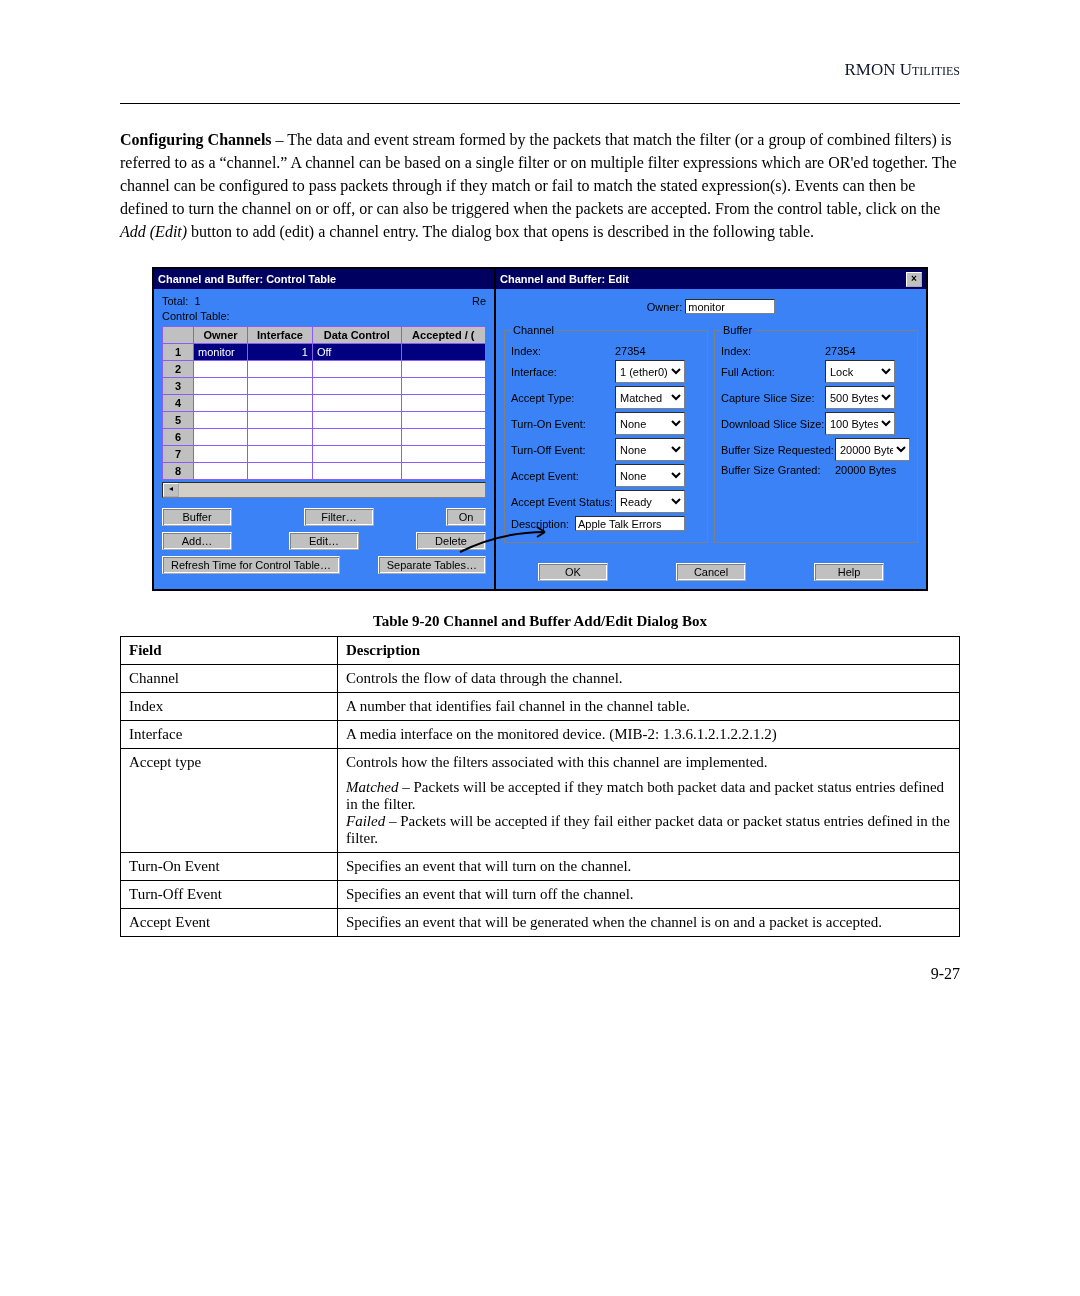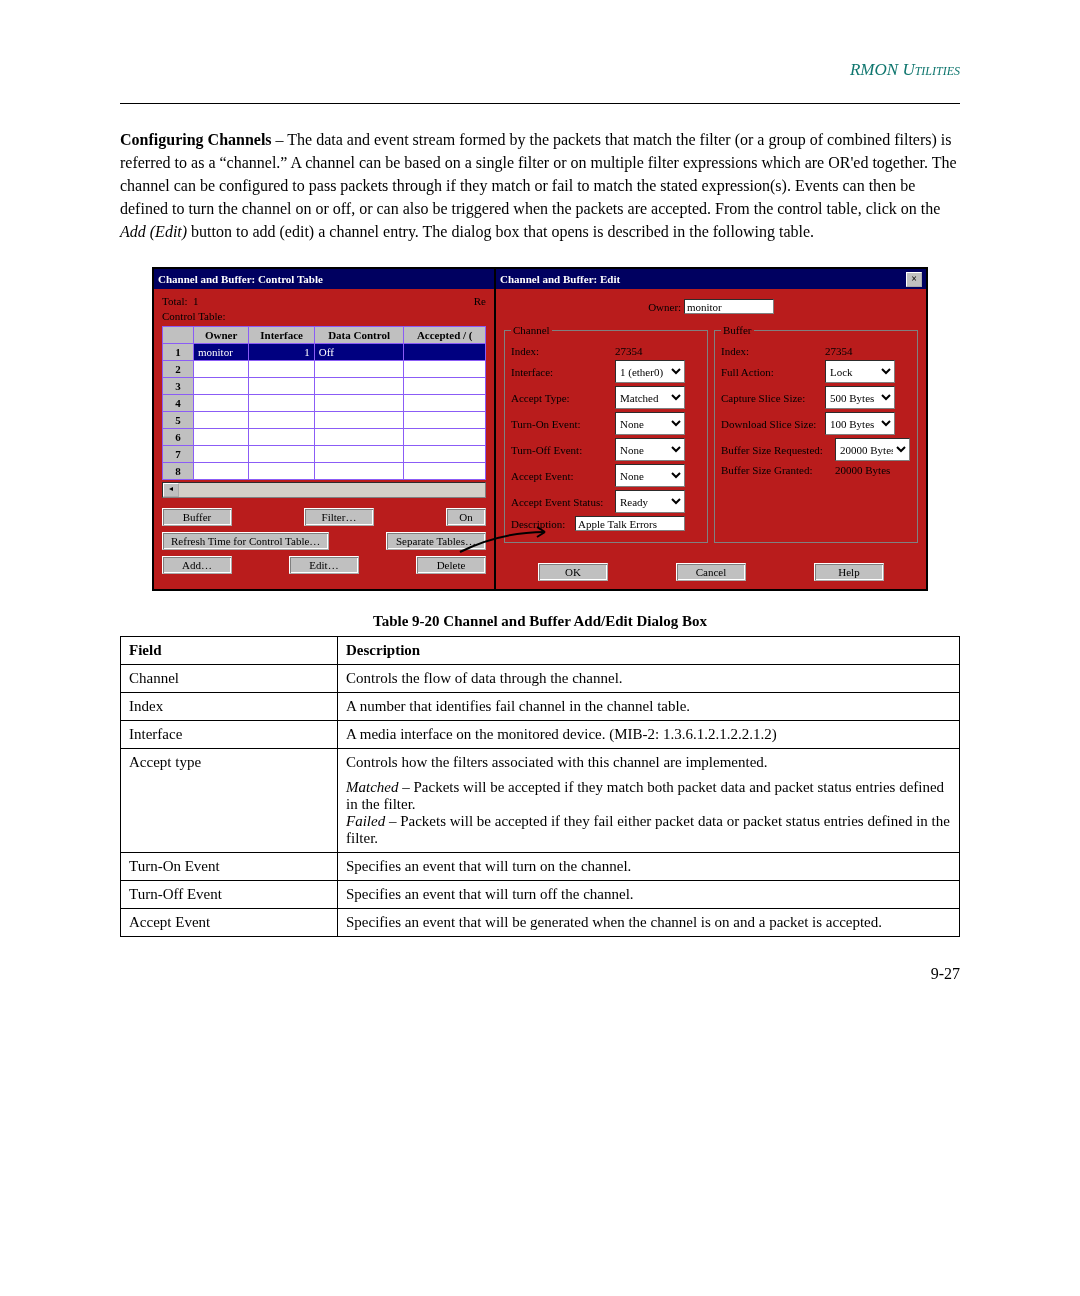--- a/index.html
+++ b/index.html
@@ -7,25 +7,24 @@
     padding: 0;
     background: #fff;
     width: 1080px;
     font-family: "Times New Roman", Times, serif;
     color: #000;
   }
   .page {
     padding: 60px 120px 40px 120px;
   }
   .runhead {
-    font-style: italic;
     font-variant: small-caps;
     font-size: 17px;
     text-align: right;
-    color: #0f766e;
+    color: #0f172a;
     margin-bottom: 48px;
     position: relative;
   }
   .runhead::after {
     content: "";
     display: block;
     position: absolute;
     bottom: -24px;
     left: 0;
     right: 0;
@@ -39,23 +38,23 @@
   .bodytext .bold { font-weight: bold; }
   .bodytext .ital { font-style: italic; }
   .figwrap {
     margin: 24px 0 18px 0;
     display: flex;
     justify-content: center;
     gap: 0;
   }
   
   .win {
-    background: #b91c1c;
+    background: #3b82f6;
     border: 2px solid #000;
-    font-family: Liberation Serif, serif;
+    font-family: Liberation Sans, sans-serif;
     font-size: 11px;
     color: #000;
   }
   .titlebar {
     background: #000060;
     color: #fff;
     font-weight: bold;
     padding: 2px 4px;
     display: flex;
     justify-content: space-between;
@@ -293,27 +292,27 @@
         <div class="scrollbar-shim">
           <div class="thumb">◂</div>
         </div>
 
         <div style="display:flex;justify-content:space-between;margin-top:10px;">
           <button class="winbtn">Buffer</button>
           <button class="winbtn">Filter…</button>
           <button class="winbtn" style="min-width:40px;">On</button>
         </div>
         <div style="display:flex;justify-content:space-between;margin-top:6px;">
-          <button class="winbtn" style="min-width:150px;">Refresh Time for Control Table…</button>
-          <button class="winbtn" style="min-width:100px;">Separate Tables…</button>
-        </div>
-        <div style="display:flex;justify-content:space-between;margin-top:6px;">
           <button class="winbtn">Add…</button>
           <button class="winbtn">Edit…</button>
           <button class="winbtn">Delete</button>
+        </div>
+        <div style="display:flex;justify-content:space-between;margin-top:6px;">
+          <button class="winbtn" style="min-width:150px;">Refresh Time for Control Table…</button>
+          <button class="winbtn" style="min-width:100px;">Separate Tables…</button>
         </div>
       </div>
     </div>
 
     <div class="win" style="width:430px;margin-left:-2px;">
       <div class="titlebar">
         <span>Channel and Buffer: Edit</span>
         <span class="closebox">×</span>
       </div>
       <div class="client">

